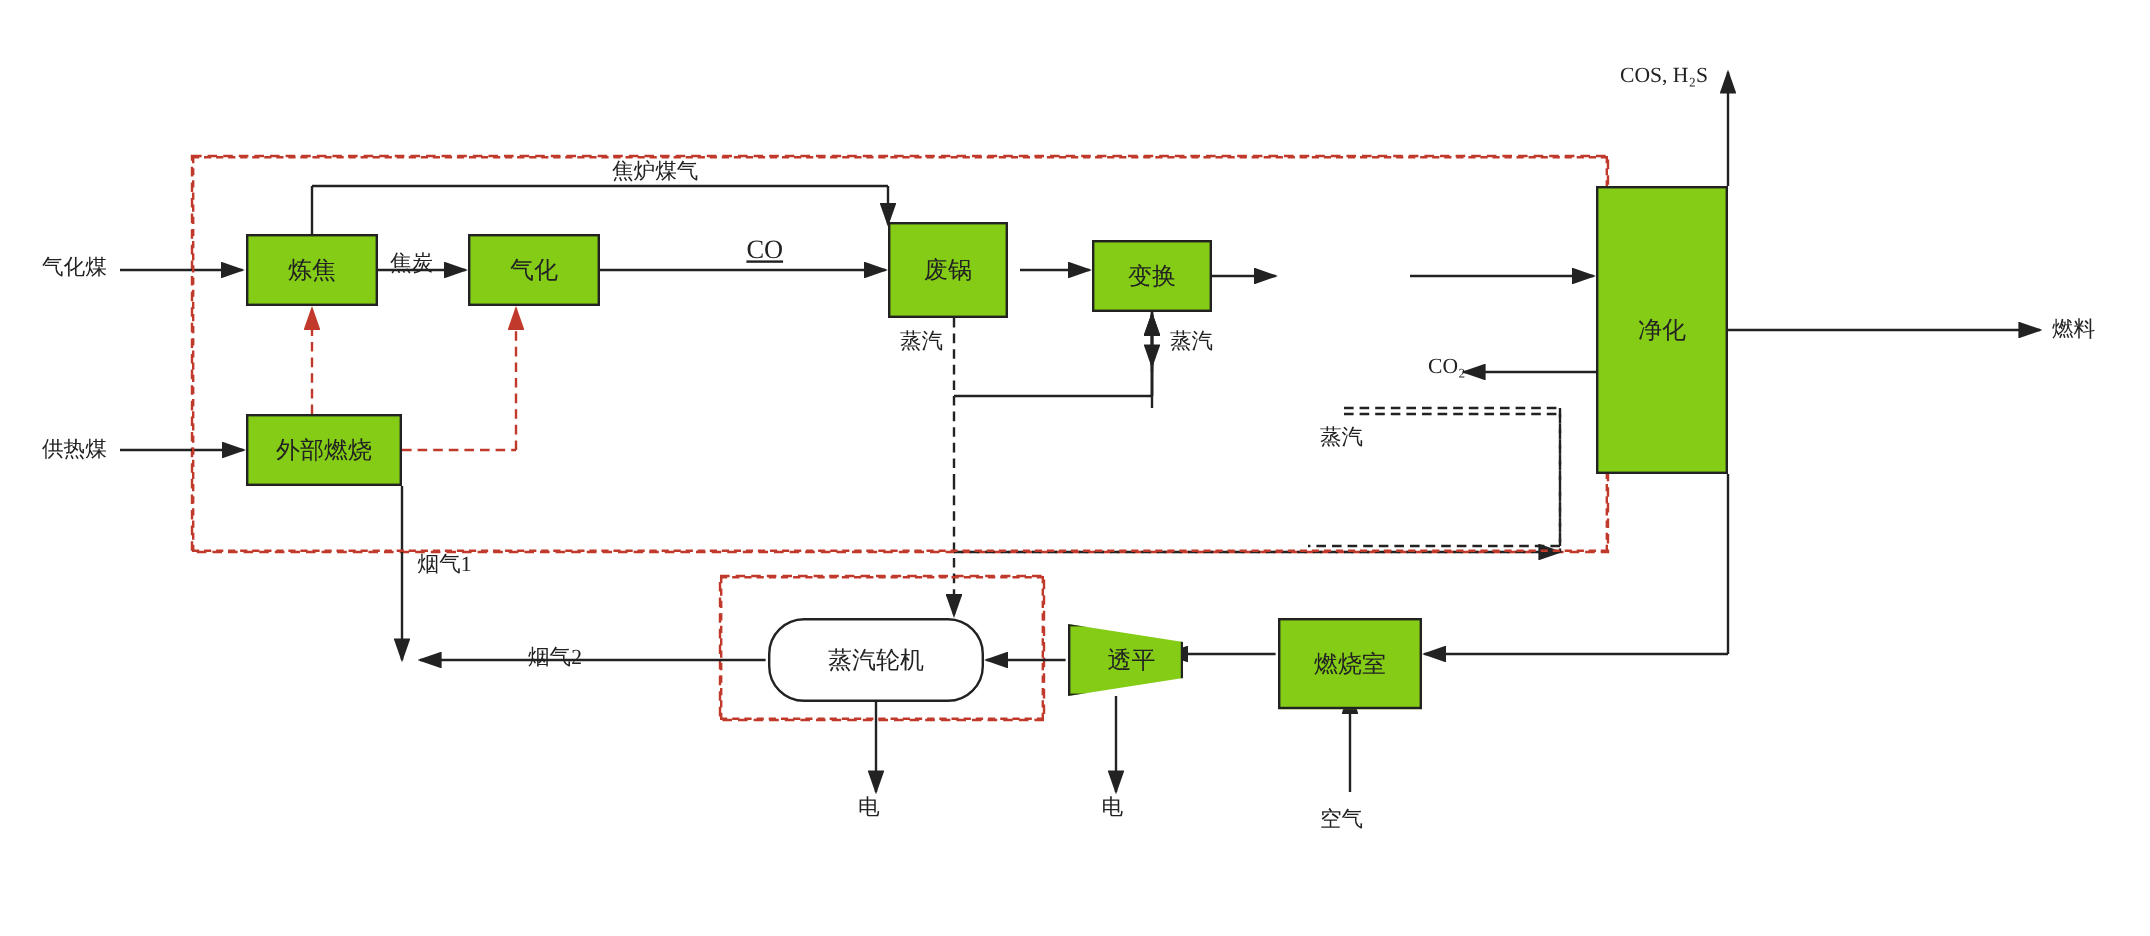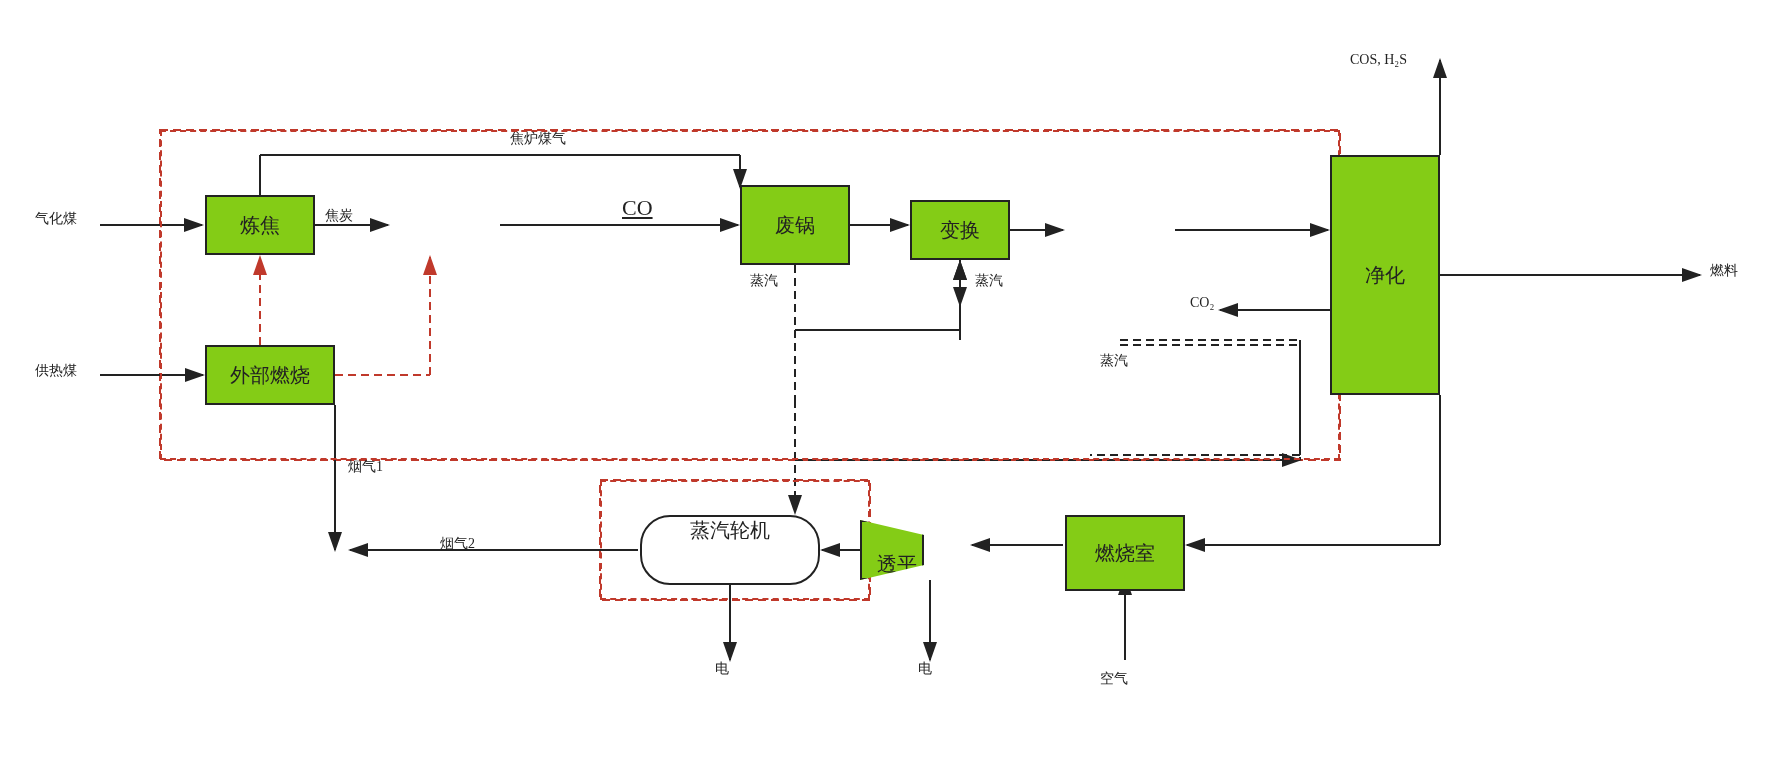--- a/index.html
+++ b/index.html
@@ -32,27 +32,28 @@
       font-size: 20px;
       color: #222;
       font-weight: normal;
     }
     .box-rounded {
       position: absolute;
       border: 2px solid #222;
       background: #fff;
       border-radius: 30px;
       display: flex;
+      align-items: center;
       justify-content: center;
       font-size: 20px;
       color: #222;
     }
     .label {
       position: absolute;
-      font-size: 14px;
+      font-size: 18px;
       color: #222;
       white-space: nowrap;
     }
     .dashed-border {
       position: absolute;
       border: 2px dashed #c0392b;
       background: transparent;
       pointer-events: none;
     }
   </style>
@@ -149,38 +150,41 @@
   <line x1="795" y1="460" x2="1300" y2="460" stroke="#222" stroke-width="2" stroke-dasharray="8,5" marker-end="url(#arrowhead)"></line>
 
 </svg>
 
 <div class="dashed-border" style="left:160px; top:130px; width:1180px; height:330px;"></div>
 <div class="dashed-border" style="left:600px; top:480px; width:270px; height:120px;"></div>
 
 <div class="box" style="left:205px; top:195px; width:110px; height:60px;">
   <span>炼焦</span>
 </div>
-<div class="box" style="left:740px; top:185px; width:110px; height:80px;">
+<div class="box" style="left:390px; top:195px; width:110px; height:60px;">
+  <span>气化</span>
+</div>
+<div class="box" style="left:740px; top:185px; width:100px; height:80px;">
   <span>废锅</span>
 </div>
 <div class="box" style="left:910px; top:200px; width:100px; height:60px;">
   <span>变换</span>
 </div>
 <div class="box" style="left:205px; top:345px; width:130px; height:60px;">
   <span>外部燃烧</span>
 </div>
 <div class="box" style="left:1330px; top:155px; width:110px; height:240px;">
   <span>净化</span>
 </div>
 
 <div class="box-rounded" style="left:640px; top:515px; width:180px; height:70px;">
   <span>蒸汽轮机</span>
 </div>
 
-<div class="box" style="left:860px; top:520px; width:64px; height:60px; clip-path: polygon(0% 0%, 100% 25%, 100% 75%, 0% 100%); align-items: flex-end;">
+<div class="box" style="left:890px; top:520px; width:96px; height:60px; clip-path: polygon(0% 0%, 100% 25%, 100% 75%, 0% 100%);">
   <span style="margin-left:10px;">透平</span>
 </div>
 <div class="box" style="left:1065px; top:515px; width:120px; height:76px;">
   <span>燃烧室</span>
 </div>
 
 <div class="label" style="left:35px; top:210px;">
   <span>气化煤</span>
 </div>
 <div class="label" style="left:35px; top:362px;">

